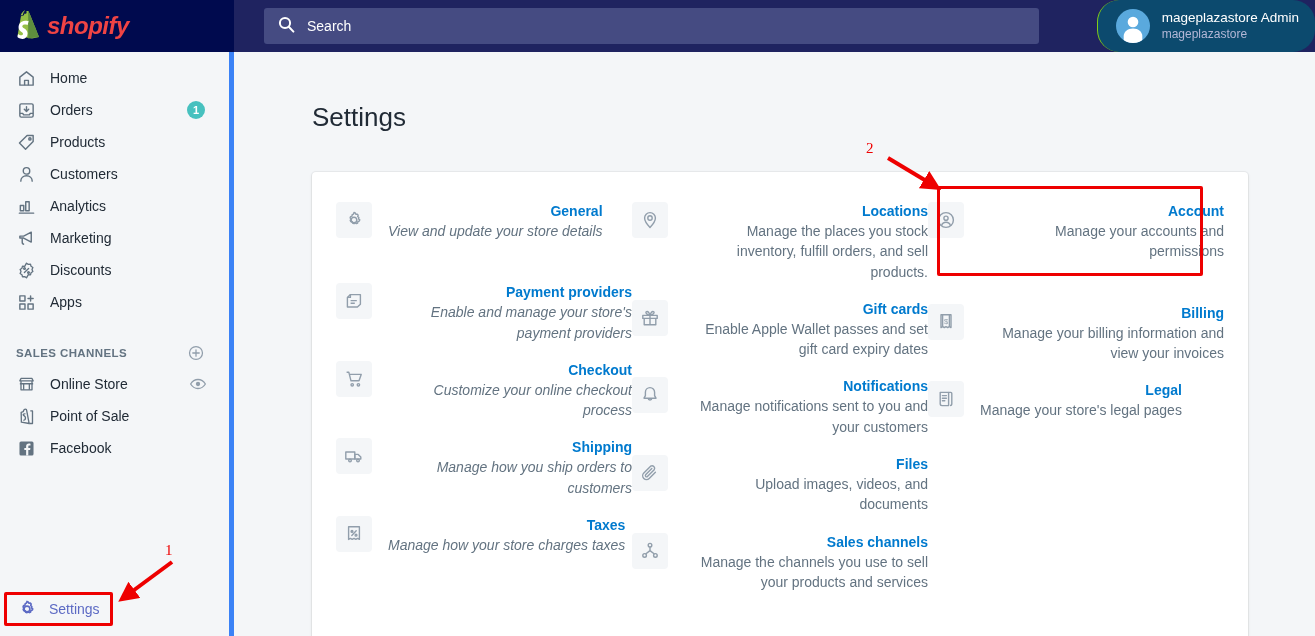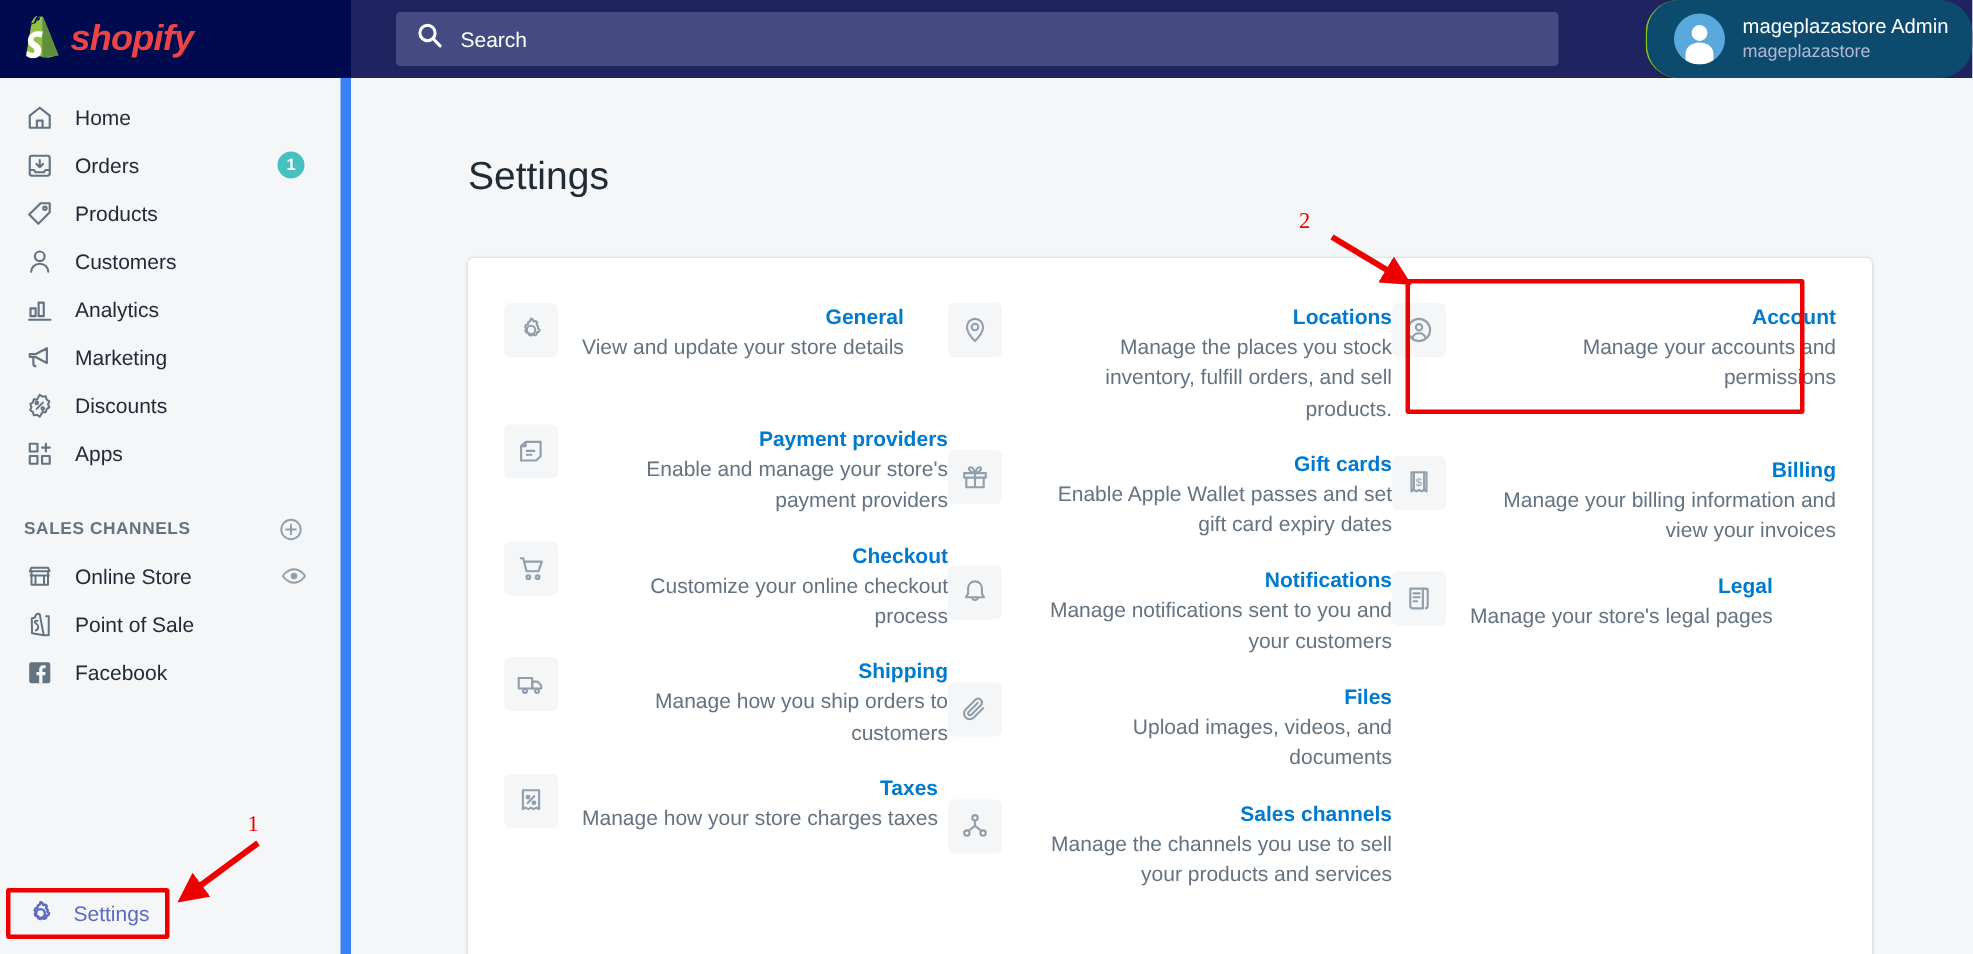--- a/index.html
+++ b/index.html
@@ -40,21 +40,21 @@
     width: 34px; height: 34px; border-radius: 50%; background: #5aa9dd;
     display: flex; align-items: flex-end; justify-content: center; overflow: hidden;
   }
   .user-names { display: flex; flex-direction: column; line-height: 1.25; }
   .user-name { color: #ffffff; font-size: 13.5px; }
   .user-store { color: #b3b7d6; font-size: 12px; }
 
   
   .sidebar {
     position: absolute; top: 52px; left: 0; width: 234px; height: 584px;
-    background: #f4f6f8; border-right: 7px solid #3b82f6;
+    background: #f4f6f8; border-right: 5px solid #3b82f6;
   }
   .nav-list { padding-top: 10px; }
   .nav-item {
     display: flex; align-items: center; height: 32px; padding: 0 16px;
     gap: 14px; cursor: pointer; position: relative;
   }
   .nav-icon { width: 20px; height: 20px; display: flex; align-items: center; justify-content: center; flex: 0 0 20px; }
   .nav-label { font-size: 14px; color: #212b36; }
   .badge {
     position: absolute; right: 24px; width: 18px; height: 18px; border-radius: 50%;
@@ -102,21 +102,21 @@
   .entry-icon {
     width: 36px; height: 36px; flex: 0 0 36px; border-radius: 4px;
     background: #f4f6f8; display: flex; align-items: center; justify-content: center;
   }
   .entry-text { padding-top: 1px; }
   .entry-title {
     font-size: 14px; color: #007ace; font-weight: bold; cursor: pointer;
     display: block; margin-bottom: 2px;
   }
   .entry-desc { font-size: 14px; color: #637381; line-height: 1.45; }
-  .c1 .entry-desc { max-width: 218px; }
+  .c1 .entry-desc { max-width: 218px; font-style: italic; }
   .c2 .entry-desc { max-width: 222px; }
   .c3 .entry-desc { max-width: 226px; }
 
   .spacer-sm { height: 24px; }
 
   
   .anno-box-account {
     position: absolute; left: 937px; top: 186px; width: 266px; height: 90px;
     border: 3px solid #ee0000; border-radius: 2px; pointer-events: none; z-index: 30;
   }

